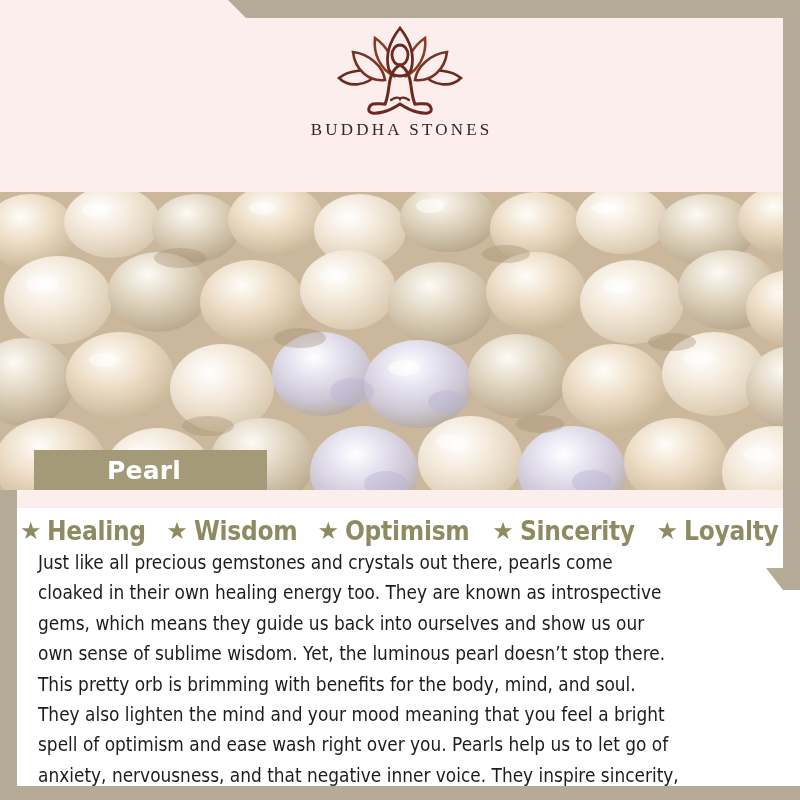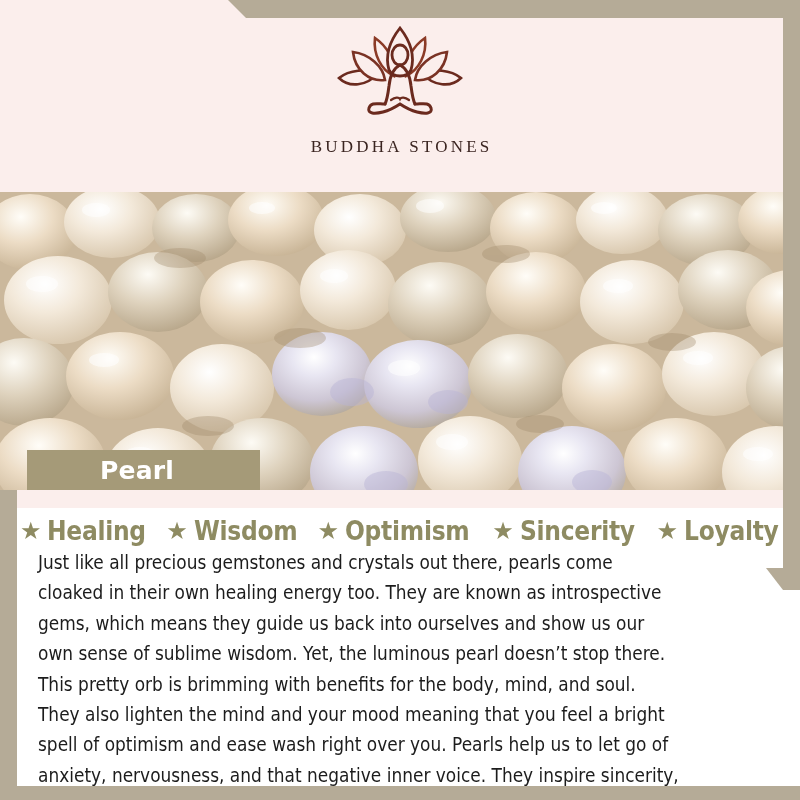--- a/index.html
+++ b/index.html
@@ -43,21 +43,21 @@
     text-align: center;
   }
   .logo-mark {
     display: block;
     margin: 0 auto;
     width: 170px;
     height: 92px;
   }
   .logo-word {
     display: block;
-    margin: 21px auto 0;
+    margin: 4px auto 0;
     font-family: "Liberation Serif", serif;
     font-size: 17px;
     letter-spacing: 3.2px;
     color: #3a2420;
     text-indent: 3.2px;
   }
 
   
   .title-card {
     position: absolute;
@@ -88,21 +88,21 @@
     width: 800px;
     height: 300px;
     overflow: hidden;
     background: #e6d9c6;
   }
   .photo-svg { display: block; width: 800px; height: 300px; }
 
   
   .stone-label {
     position: absolute;
-    left: 27px;
+    left: 34px;
     top: 450px;
     width: 252px;
     height: 41px;
     background: #a59a78;
     -webkit-clip-path: polygon(0 0, 233px 0, 233px 41px, 0 41px);
     clip-path: polygon(0 0, 233px 0, 233px 41px, 0 41px);
     display: flex;
     align-items: center;
   }
   .stone-label-text {

